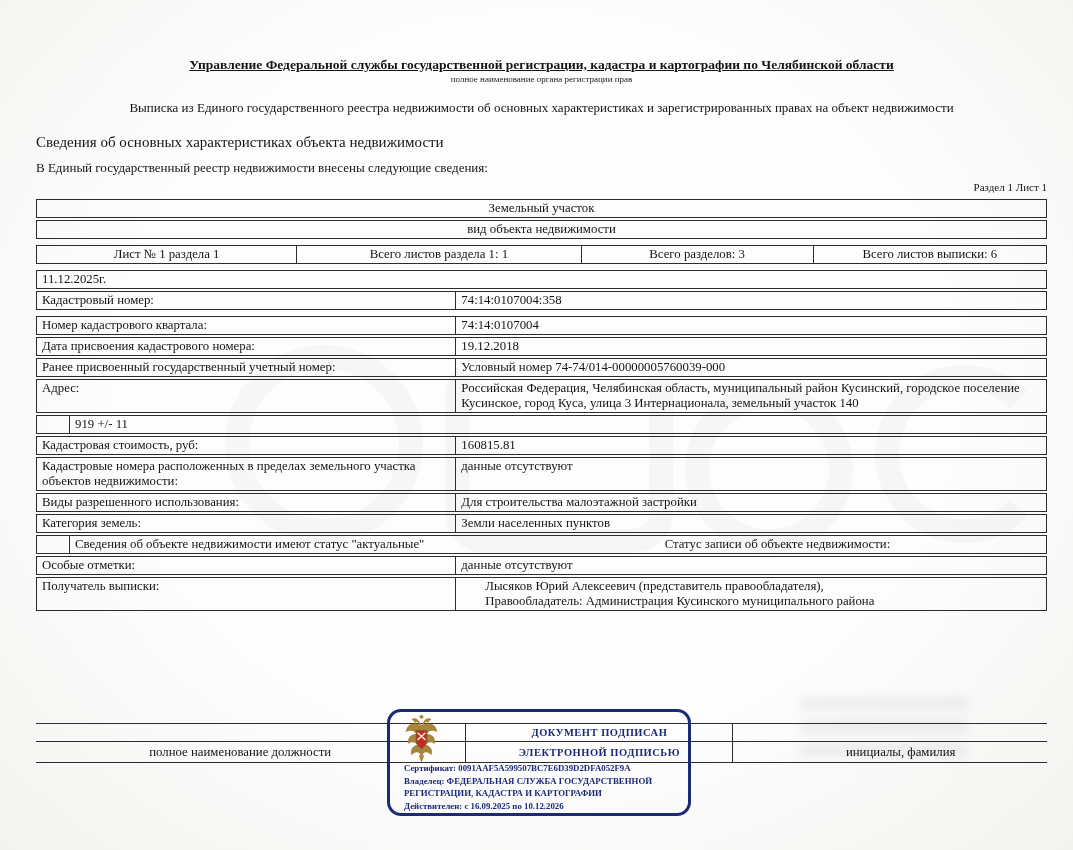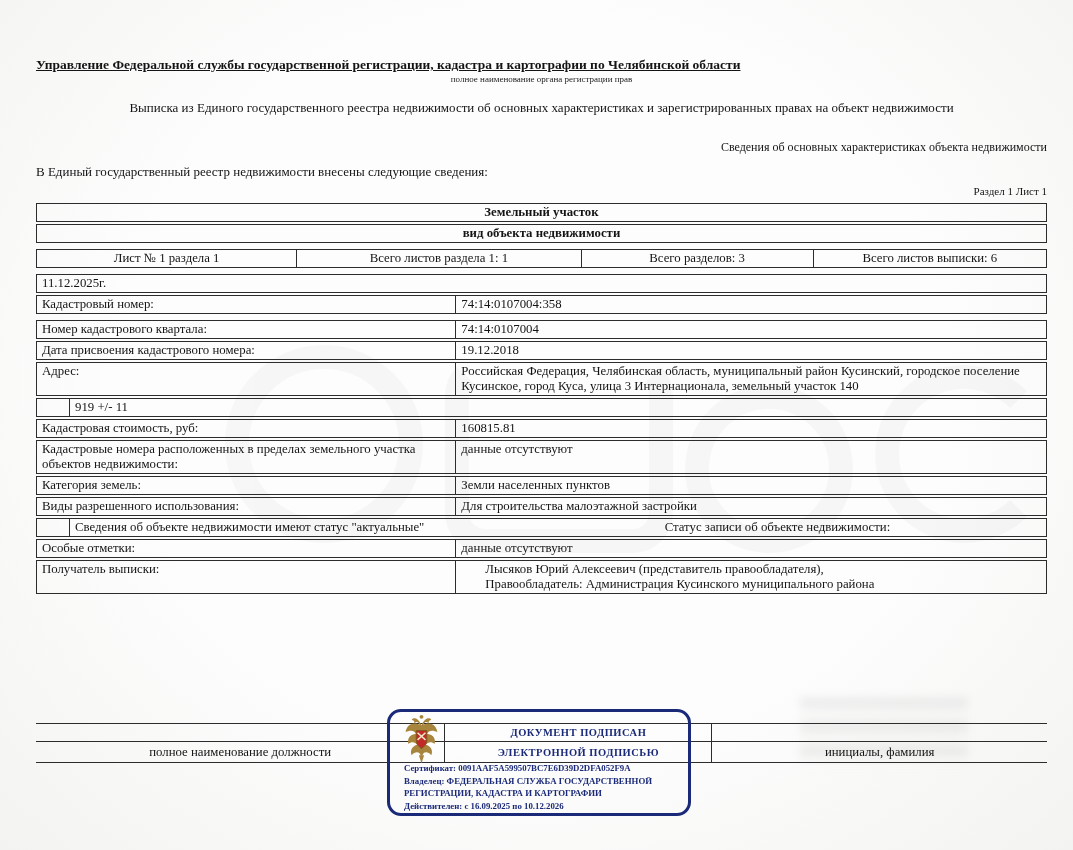--- a/index.html
+++ b/index.html
@@ -8,45 +8,45 @@
     width:1073px;height:850px;
     margin:0 auto;
     background:radial-gradient(ellipse at 50% 45%, #fdfdfd 55%, #f3f3f1 100%);
     font-family:"Liberation Serif", serif;
     color:#141414;
     overflow:hidden;
   }
   .content{position:absolute;left:36px;right:26px;top:0;z-index:1;}
 
   
-  .org{margin-top:57px;text-align:left;font-size:13.5px;font-weight:bold;}
+  .org{margin-top:57px;text-align:center;font-size:13.5px;font-weight:bold;}
   .org .u{text-decoration:underline;}
   .org-caption{text-align:center;font-size:9px;margin-top:1px;color:#222;}
   .doc-title{margin-top:16px;text-align:center;font-size:13px;}
-  .section-title{margin-top:24px;text-align:right;font-size:12px;}
+  .section-title{margin-top:18px;text-align:left;font-size:15px;}
   .intro{margin-top:9px;font-size:13px;text-align:left;}
   .razdel{margin-top:5px;text-align:right;font-size:11px;}
 
   
   .tgroup{margin-top:6px;}
   .trow{display:flex;border:1.6px solid #2c2c2c;}
   .trow + .trow{margin-top:2px;}
   .tcell{padding:1px 5px;font-size:12.8px;line-height:15px;}
-  .tc-center{width:100%;text-align:center;font-weight:bold;}
+  .tc-center{width:100%;text-align:center;}
   .label{width:37.3%;flex:none;}
   .value{flex:1;border-left:1.6px solid #2c2c2c;margin-left:32px;}
   .pre{white-space:pre-line;padding-left:29px;}
   .c1{width:24.7%;text-align:center;}
   .c2{width:27.1%;text-align:center;border-left:1.6px solid #2c2c2c;}
   .c3{width:21.9%;text-align:center;border-left:1.6px solid #2c2c2c;}
   .c4{flex:1;text-align:center;border-left:1.6px solid #2c2c2c;}
 
   
   .sig{position:absolute;left:36px;right:26px;top:723px;z-index:1;}
-  .sig-row{display:flex;border-bottom:1.6px solid #2c2c2c;}
+  .sig-row{display:flex;border-bottom:1.6px solid #2c2c2c;gap:21px;}
   .sig-row.r1{border-top:1.6px solid #2c2c2c;height:17px;}
   .sig-row.r2{height:20px;}
   .sig-cell{display:flex;align-items:center;justify-content:center;font-size:12.8px;}
   .sig-left{width:40.4%;}
   .sig-mid{width:26.3%;border-left:1.6px solid #2c2c2c;border-right:1.6px solid #2c2c2c;}
   .sig-right{flex:1;}
   .stamp-line{color:#1b2a78;font-weight:bold;font-size:10.5px;letter-spacing:.5px;}
 
   
   .stamp{position:absolute;left:387px;top:709px;width:298px;height:101px;
@@ -121,41 +121,45 @@
     <div class="tgroup">
       <div class="trow">
         <div class="tcell label">Номер кадастрового квартала:</div>
         <div class="tcell value">74:14:0107004</div>
       </div>
       <div class="trow">
         <div class="tcell label">Дата присвоения кадастрового номера:</div>
         <div class="tcell value">19.12.2018</div>
       </div>
       <div class="trow">
+        <div class="tcell label">Ранее присвоенный государственный учетный номер:</div>
+        <div class="tcell value">Условный номер 74-74/014-00000005760039-000</div>
+      </div>
+      <div class="trow">
         <div class="tcell label">Адрес:</div>
         <div class="tcell value">Российская Федерация, Челябинская область, муниципальный район Кусинский, городское поселение Кусинское, город Куса, улица 3 Интернационала, земельный участок 140</div>
       </div>
       <div class="trow">
         <div class="tcell value">919 +/- 11</div>
       </div>
       <div class="trow">
         <div class="tcell label">Кадастровая стоимость, руб:</div>
         <div class="tcell value">160815.81</div>
       </div>
       <div class="trow">
         <div class="tcell label">Кадастровые номера расположенных в пределах земельного участка объектов недвижимости:</div>
         <div class="tcell value">данные отсутствуют</div>
       </div>
       <div class="trow">
+        <div class="tcell label">Виды разрешенного использования:</div>
+        <div class="tcell value">Для строительства малоэтажной застройки</div>
+      </div>
+      <div class="trow">
         <div class="tcell label">Категория земель:</div>
         <div class="tcell value">Земли населенных пунктов</div>
-      </div>
-      <div class="trow">
-        <div class="tcell label">Виды разрешенного использования:</div>
-        <div class="tcell value">Для строительства малоэтажной застройки</div>
       </div>
       <div class="trow">
         <div class="tcell value">Сведения об объекте недвижимости имеют статус "актуальные"</div>
         <div class="tcell label">Статус записи об объекте недвижимости:</div>
       </div>
       <div class="trow">
         <div class="tcell label">Особые отметки:</div>
         <div class="tcell value">данные отсутствуют</div>
       </div>
       <div class="trow">

